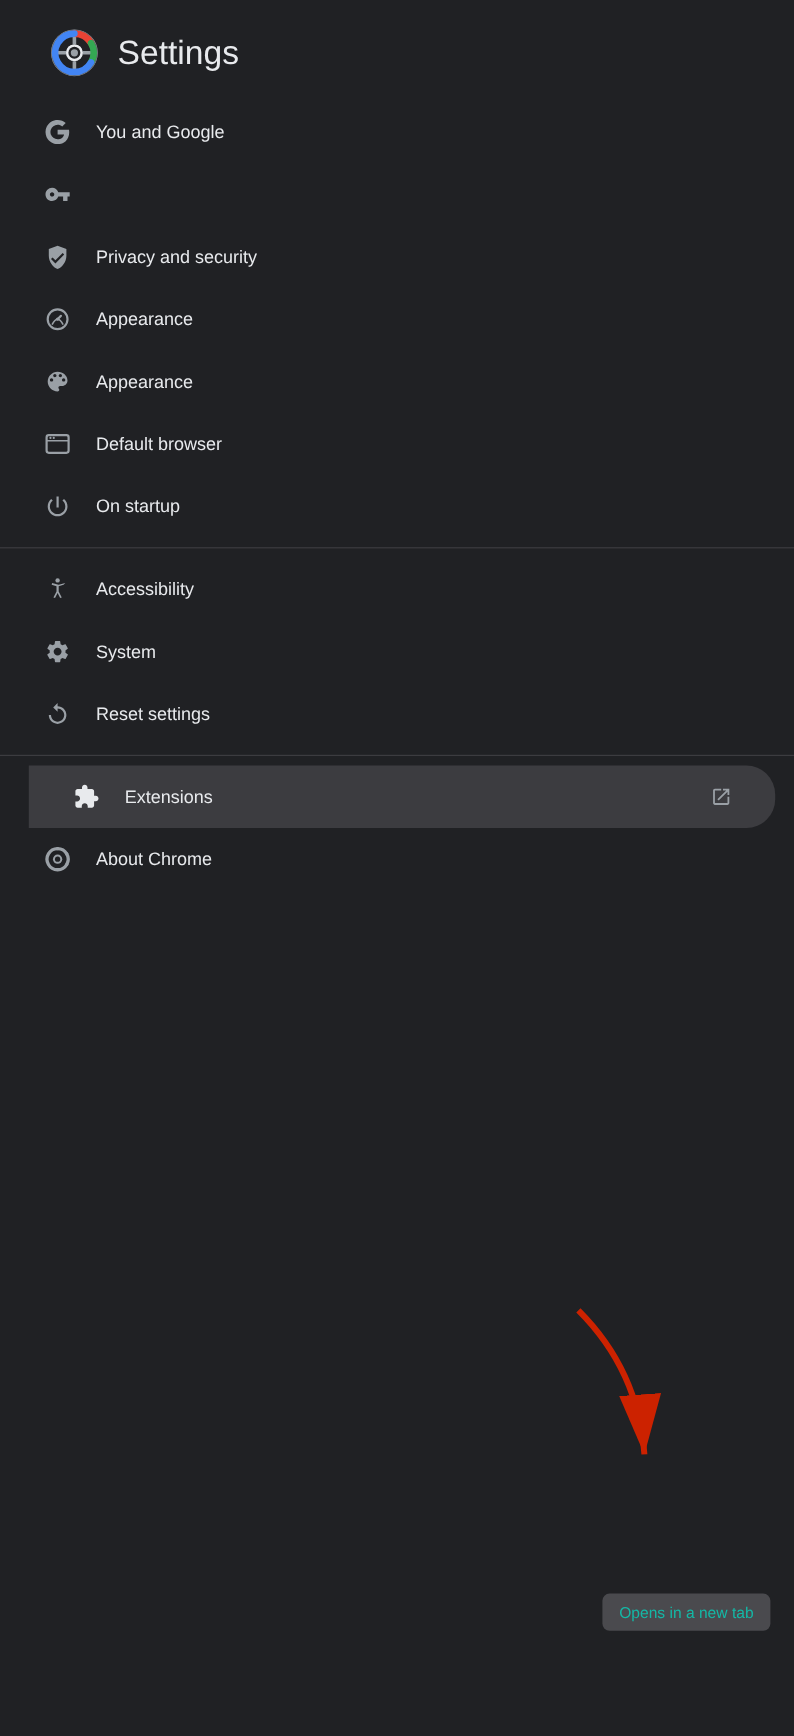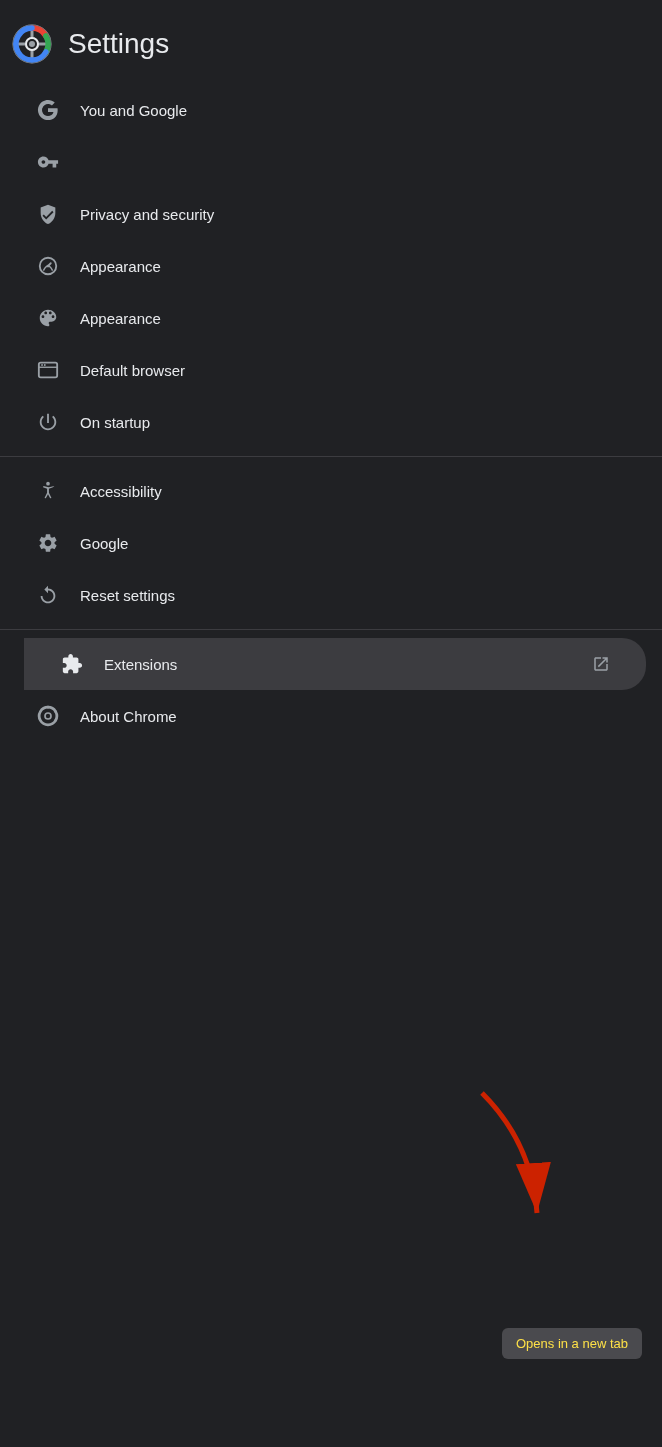--- a/index.html
+++ b/index.html
@@ -9,21 +9,21 @@
       background-color: #202124;
       font-family: 'Segoe UI', Arial, sans-serif;
       color: #e8eaed;
       position: relative;
       overflow-x: hidden;
     }
 
     .header {
       display: flex;
       align-items: center;
-      padding: 24px 28px 20px 12px;
+      padding: 24px 28px 20px 42px;
       gap: 16px;
     }
 
     .chrome-logo {
       width: 40px;
       height: 40px;
       flex-shrink: 0;
     }
 
     .header-title {
@@ -83,21 +83,21 @@
       background: #3c3c40;
       margin: 8px 0;
     }
 
     
     .tooltip {
       position: absolute;
       right: 20px;
       bottom: 88px;
       background: #4a4a4e;
-      color: #fde047;
+      color: #14b8a6;
       padding: 8px 14px;
       border-radius: 6px;
       font-size: 13px;
       white-space: nowrap;
       pointer-events: none;
       z-index: 10;
     }
 
     
     .arrow-annotation {
@@ -237,21 +237,21 @@
       </span>
       <span class="nav-item-label">Accessibility</span>
     </li>
 
     <li class="nav-item">
       <span class="nav-item-icon">
         <svg class="icon-svg" viewBox="0 0 24 24">
           <path d="M19.14 12.94c.04-.3.06-.61.06-.94 0-.32-.02-.64-.07-.94l2.03-1.58c.18-.14.23-.41.12-.61l-1.92-3.32c-.12-.22-.37-.29-.59-.22l-2.39.96c-.5-.38-1.03-.7-1.62-.94l-.36-2.54c-.04-.24-.24-.41-.48-.41h-3.84c-.24 0-.43.17-.47.41l-.36 2.54c-.59.24-1.13.57-1.62.94l-2.39-.96c-.22-.08-.47 0-.59.22L2.74 8.87c-.12.21-.08.47.12.61l2.03 1.58c-.05.3-.09.63-.09.94s.02.64.07.94l-2.03 1.58c-.18.14-.23.41-.12.61l1.92 3.32c.12.22.37.29.59.22l2.39-.96c.5.38 1.03.7 1.62.94l.36 2.54c.05.24.24.41.48.41h3.84c.24 0 .44-.17.47-.41l.36-2.54c.59-.24 1.13-.56 1.62-.94l2.39.96c.22.08.47 0 .59-.22l1.92-3.32c.12-.22.07-.47-.12-.61l-2.01-1.58zM12 15.6c-1.98 0-3.6-1.62-3.6-3.6s1.62-3.6 3.6-3.6 3.6 1.62 3.6 3.6-1.62 3.6-3.6 3.6z" fill="#9aa0a6"></path>
         </svg>
       </span>
-      <span class="nav-item-label">Google</span>
+      <span class="nav-item-label">System</span>
     </li>
 
     <li class="nav-item">
       <span class="nav-item-icon">
         <svg class="icon-svg" viewBox="0 0 24 24">
           <path d="M12 5V2L8 6l4 4V7c3.31 0 6 2.69 6 6s-2.69 6-6 6-6-2.69-6-6H4c0 4.42 3.58 8 8 8s8-3.58 8-8-3.58-8-8-8z" fill="#9aa0a6"></path>
         </svg>
       </span>
       <span class="nav-item-label">Reset settings</span>
     </li>

